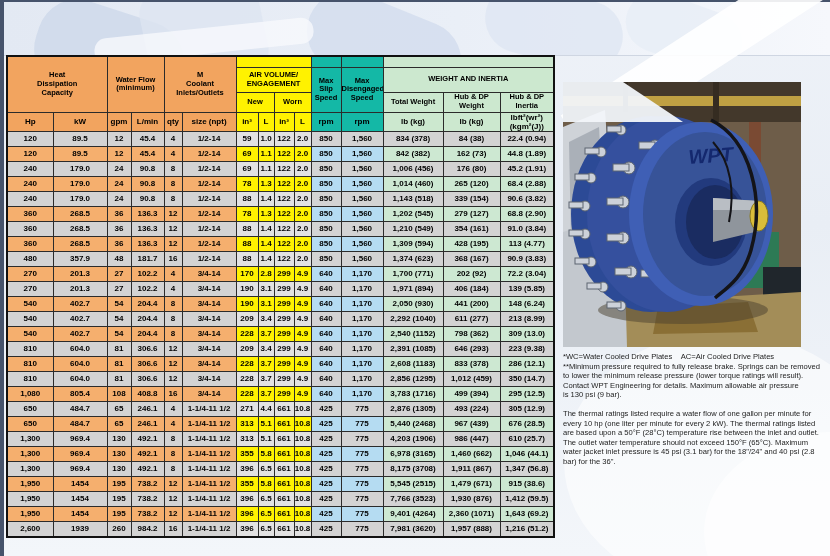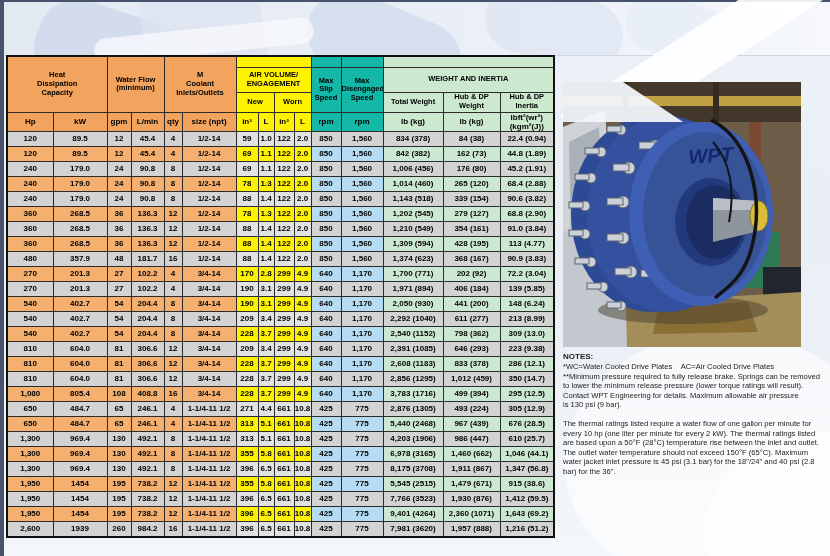--- a/index.html
+++ b/index.html
@@ -655,21 +655,20 @@
       <polygon points="150,116 196,119 196,149 150,160" fill="#8f959c"></polygon>
       <polygon points="150,116 196,119 196,128 150,128" fill="#b9bec4"></polygon>
       <ellipse cx="196" cy="134" rx="9" ry="15" fill="#d9bd3a" stroke="#8a7a1e" stroke-width="1"></ellipse>
       <path d="M 148 38 C 188 58 202 118 188 168 C 180 196 164 206 152 216" stroke="#141418" stroke-width="3.5" fill="none"></path>
       <path d="M 150 60 C 168 80 172 110 166 140" stroke="#141418" stroke-width="2" fill="none"></path>
       <polygon points="0,40 120,40 60,0 0,0" fill="#f2f5fa" opacity="0.95"></polygon>
     </svg>
   </div>
 
   <div class="notes">
-    <h4>NOTES:</h4>
     <p>*WC=Water Cooled Drive Plates&nbsp;&nbsp;&nbsp;&nbsp;AC=Air Cooled Drive Plates
 **Minimum pressure required to fully release brake. Springs can be removed
 to lower the minimum release pressure (lower torque ratings will result).
 Contact WPT Engineering for details. Maximum allowable air pressure
 is 130 psi (9 bar).</p>
     <p>The thermal ratings listed require a water flow of one gallon per minute for
 every 10 hp (one liter per minute for every 2 kW). The thermal ratings listed
 are based upon a 50°F (28°C) temperature rise between the inlet and outlet.
 The outlet water temperature should not exceed 150°F (65°C). Maximum
 water jacket inlet pressure is 45 psi (3.1 bar) for the 18"/24" and 40 psi (2.8

